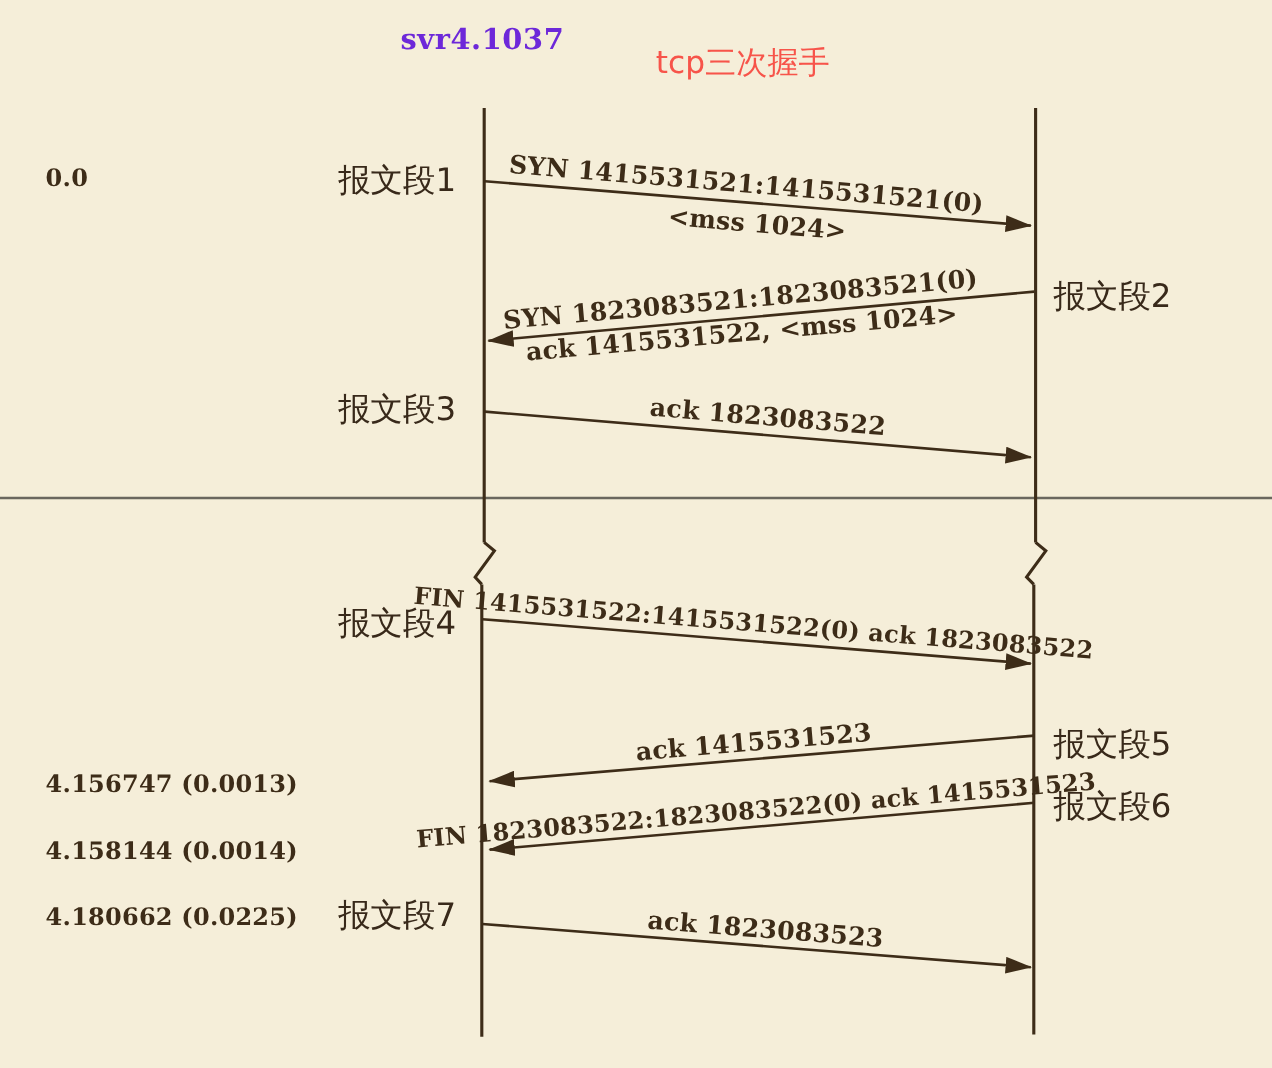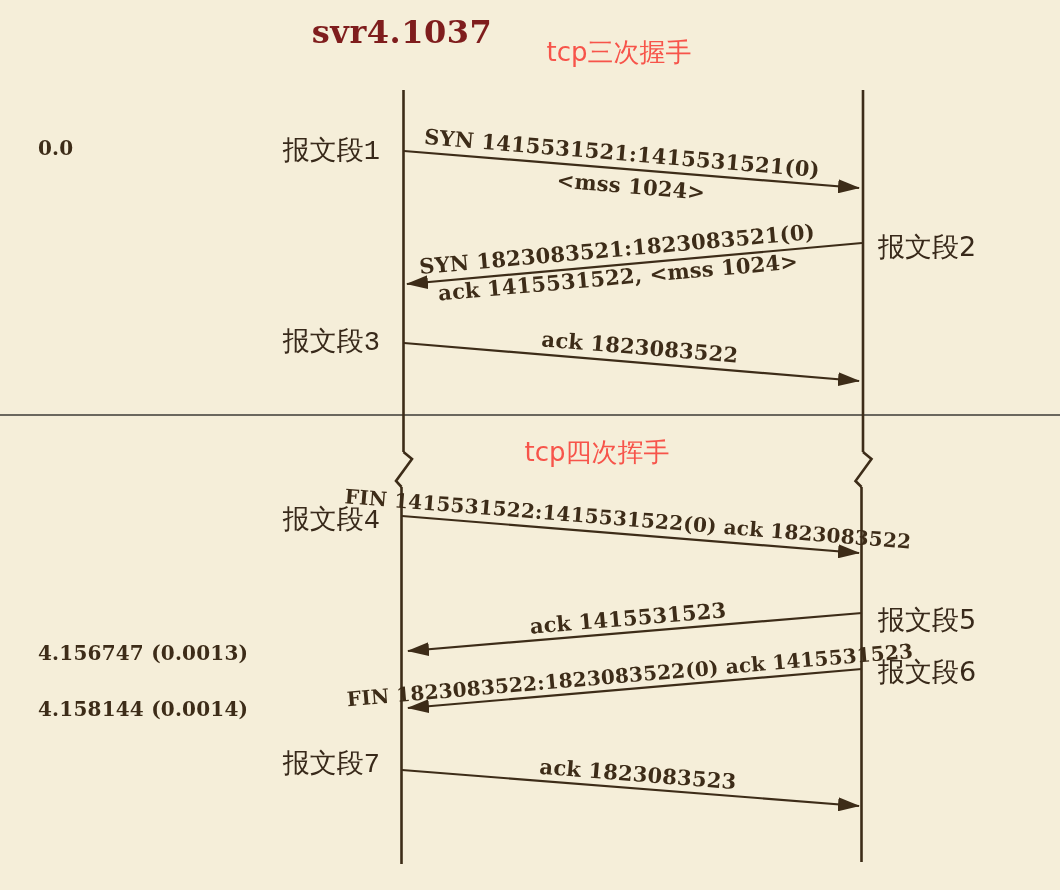--- a/index.html
+++ b/index.html
@@ -12,35 +12,35 @@
     overflow:hidden;
   }
   svg.canvas{position:absolute;left:0;top:0;}
   .lifeline{stroke:var(--ink);stroke-width:2.6;fill:none;}
   .breakline{stroke:var(--ink);stroke-width:2.6;fill:none;stroke-linejoin:miter;}
   .arrow{stroke:var(--ink);stroke-width:2.2;fill:none;}
   .arrowhead{fill:var(--ink);}
   .divider{stroke:var(--divider);stroke-width:2;}
   .lbl{position:absolute;white-space:nowrap;}
   .host{
-    transform:translate(-50%,-50%);font-weight:bold;font-size:32px;
-    letter-spacing:0.5px;color:#7f1d1d;
+    transform:translate(-50%,-50%);font-weight:bold;font-size:24px;
+    letter-spacing:0.5px;color:#6d28d9;
   }
   .phase{
     transform:translate(-50%,-50%);color:var(--red);
     font-family:"DejaVu Sans","Liberation Sans",sans-serif;font-size:26px;
   }
   .ts{
     transform:translateY(-50%);font-size:20px;font-weight:600;letter-spacing:0.2px;
   }
   .seg{
     font-family:"DejaVu Sans","Liberation Sans",sans-serif;font-size:27px;
     transform:translateY(-50%);color:#38291a;
   }
-  .seg.left{font-family:Liberation Mono, monospace;}
+  .seg.left{}
   .alabel{
     font-size:21px;font-weight:600;letter-spacing:0.2px;
     transform:translate(-50%,-50%) rotate(var(--r,0deg));
   }
   .alabel.long{font-size:20px;}
 </style>
 </head>
 <body>
 
 <div class="page">
@@ -67,25 +67,25 @@
     <line class="arrow" marker-end="url(#ah)" x1="404" y1="343" x2="859" y2="381"></line>
     <line class="arrow" marker-end="url(#ah)" x1="402" y1="516" x2="859" y2="553"></line>
     <line class="arrow" marker-end="url(#ah)" x1="862" y1="613" x2="408" y2="651"></line>
     <line class="arrow" marker-end="url(#ah)" x1="862" y1="669" x2="408" y2="708"></line>
     <line class="arrow" marker-end="url(#ah)" x1="402" y1="770" x2="859" y2="806"></line>
   </svg>
 
   <div class="lbl host" style="left:402px;top:32px">svr4.1037</div>
 
   <div class="lbl phase" style="left:619px;top:52px">tcp三次握手</div>
-  <div class="lbl phase" style="left:597px;top:452px">tcp四次挥手</div>
 
   <div class="lbl ts" style="left:38px;top:148px">0.0</div>
   <div class="lbl ts" style="left:38px;top:653px">4.156747 (0.0013)</div>
   <div class="lbl ts" style="left:38px;top:709px">4.158144 (0.0014)</div>
+  <div class="lbl ts" style="left:38px;top:764px">4.180662 (0.0225)</div>
 
   <div class="lbl seg left" style="right:680px;top:150px">报文段1</div>
   <div class="lbl seg left" style="right:680px;top:341px">报文段3</div>
   <div class="lbl seg left" style="right:680px;top:519px">报文段4</div>
   <div class="lbl seg left" style="right:680px;top:763px">报文段7</div>
 
   <div class="lbl seg" style="left:878px;top:247px">报文段2</div>
   <div class="lbl seg" style="left:878px;top:620px">报文段5</div>
   <div class="lbl seg" style="left:878px;top:672px">报文段6</div>
 

